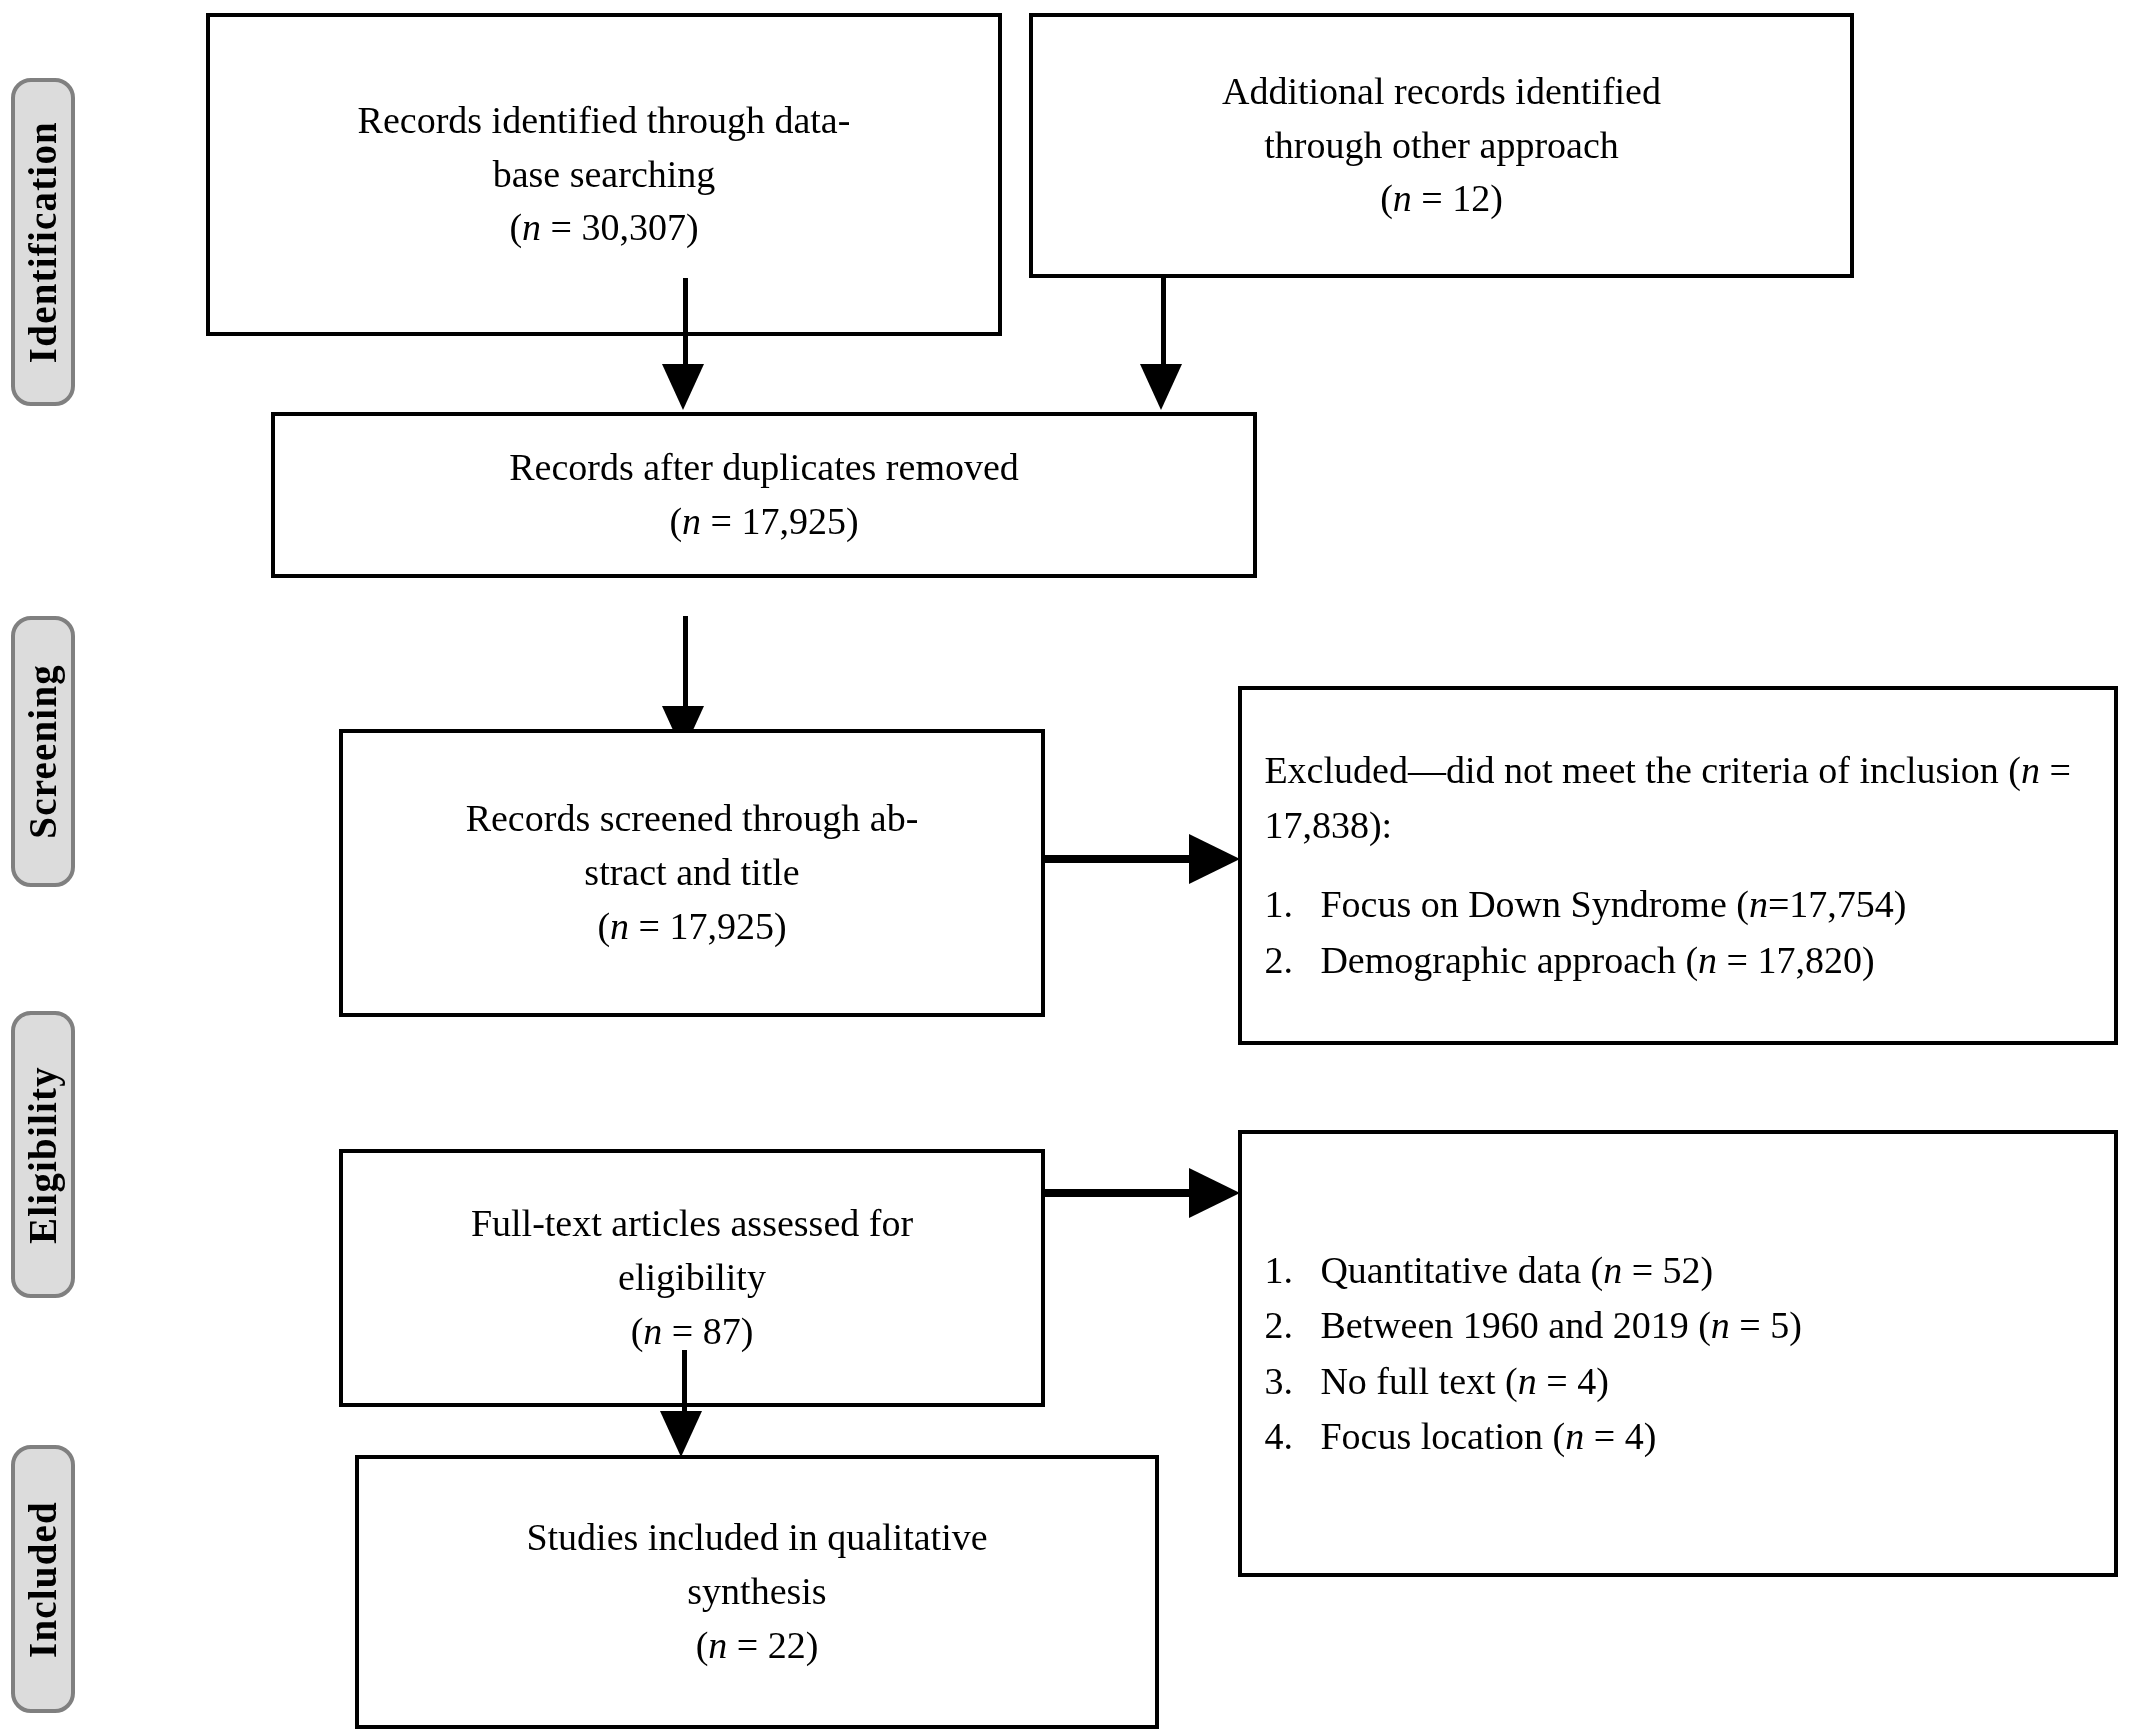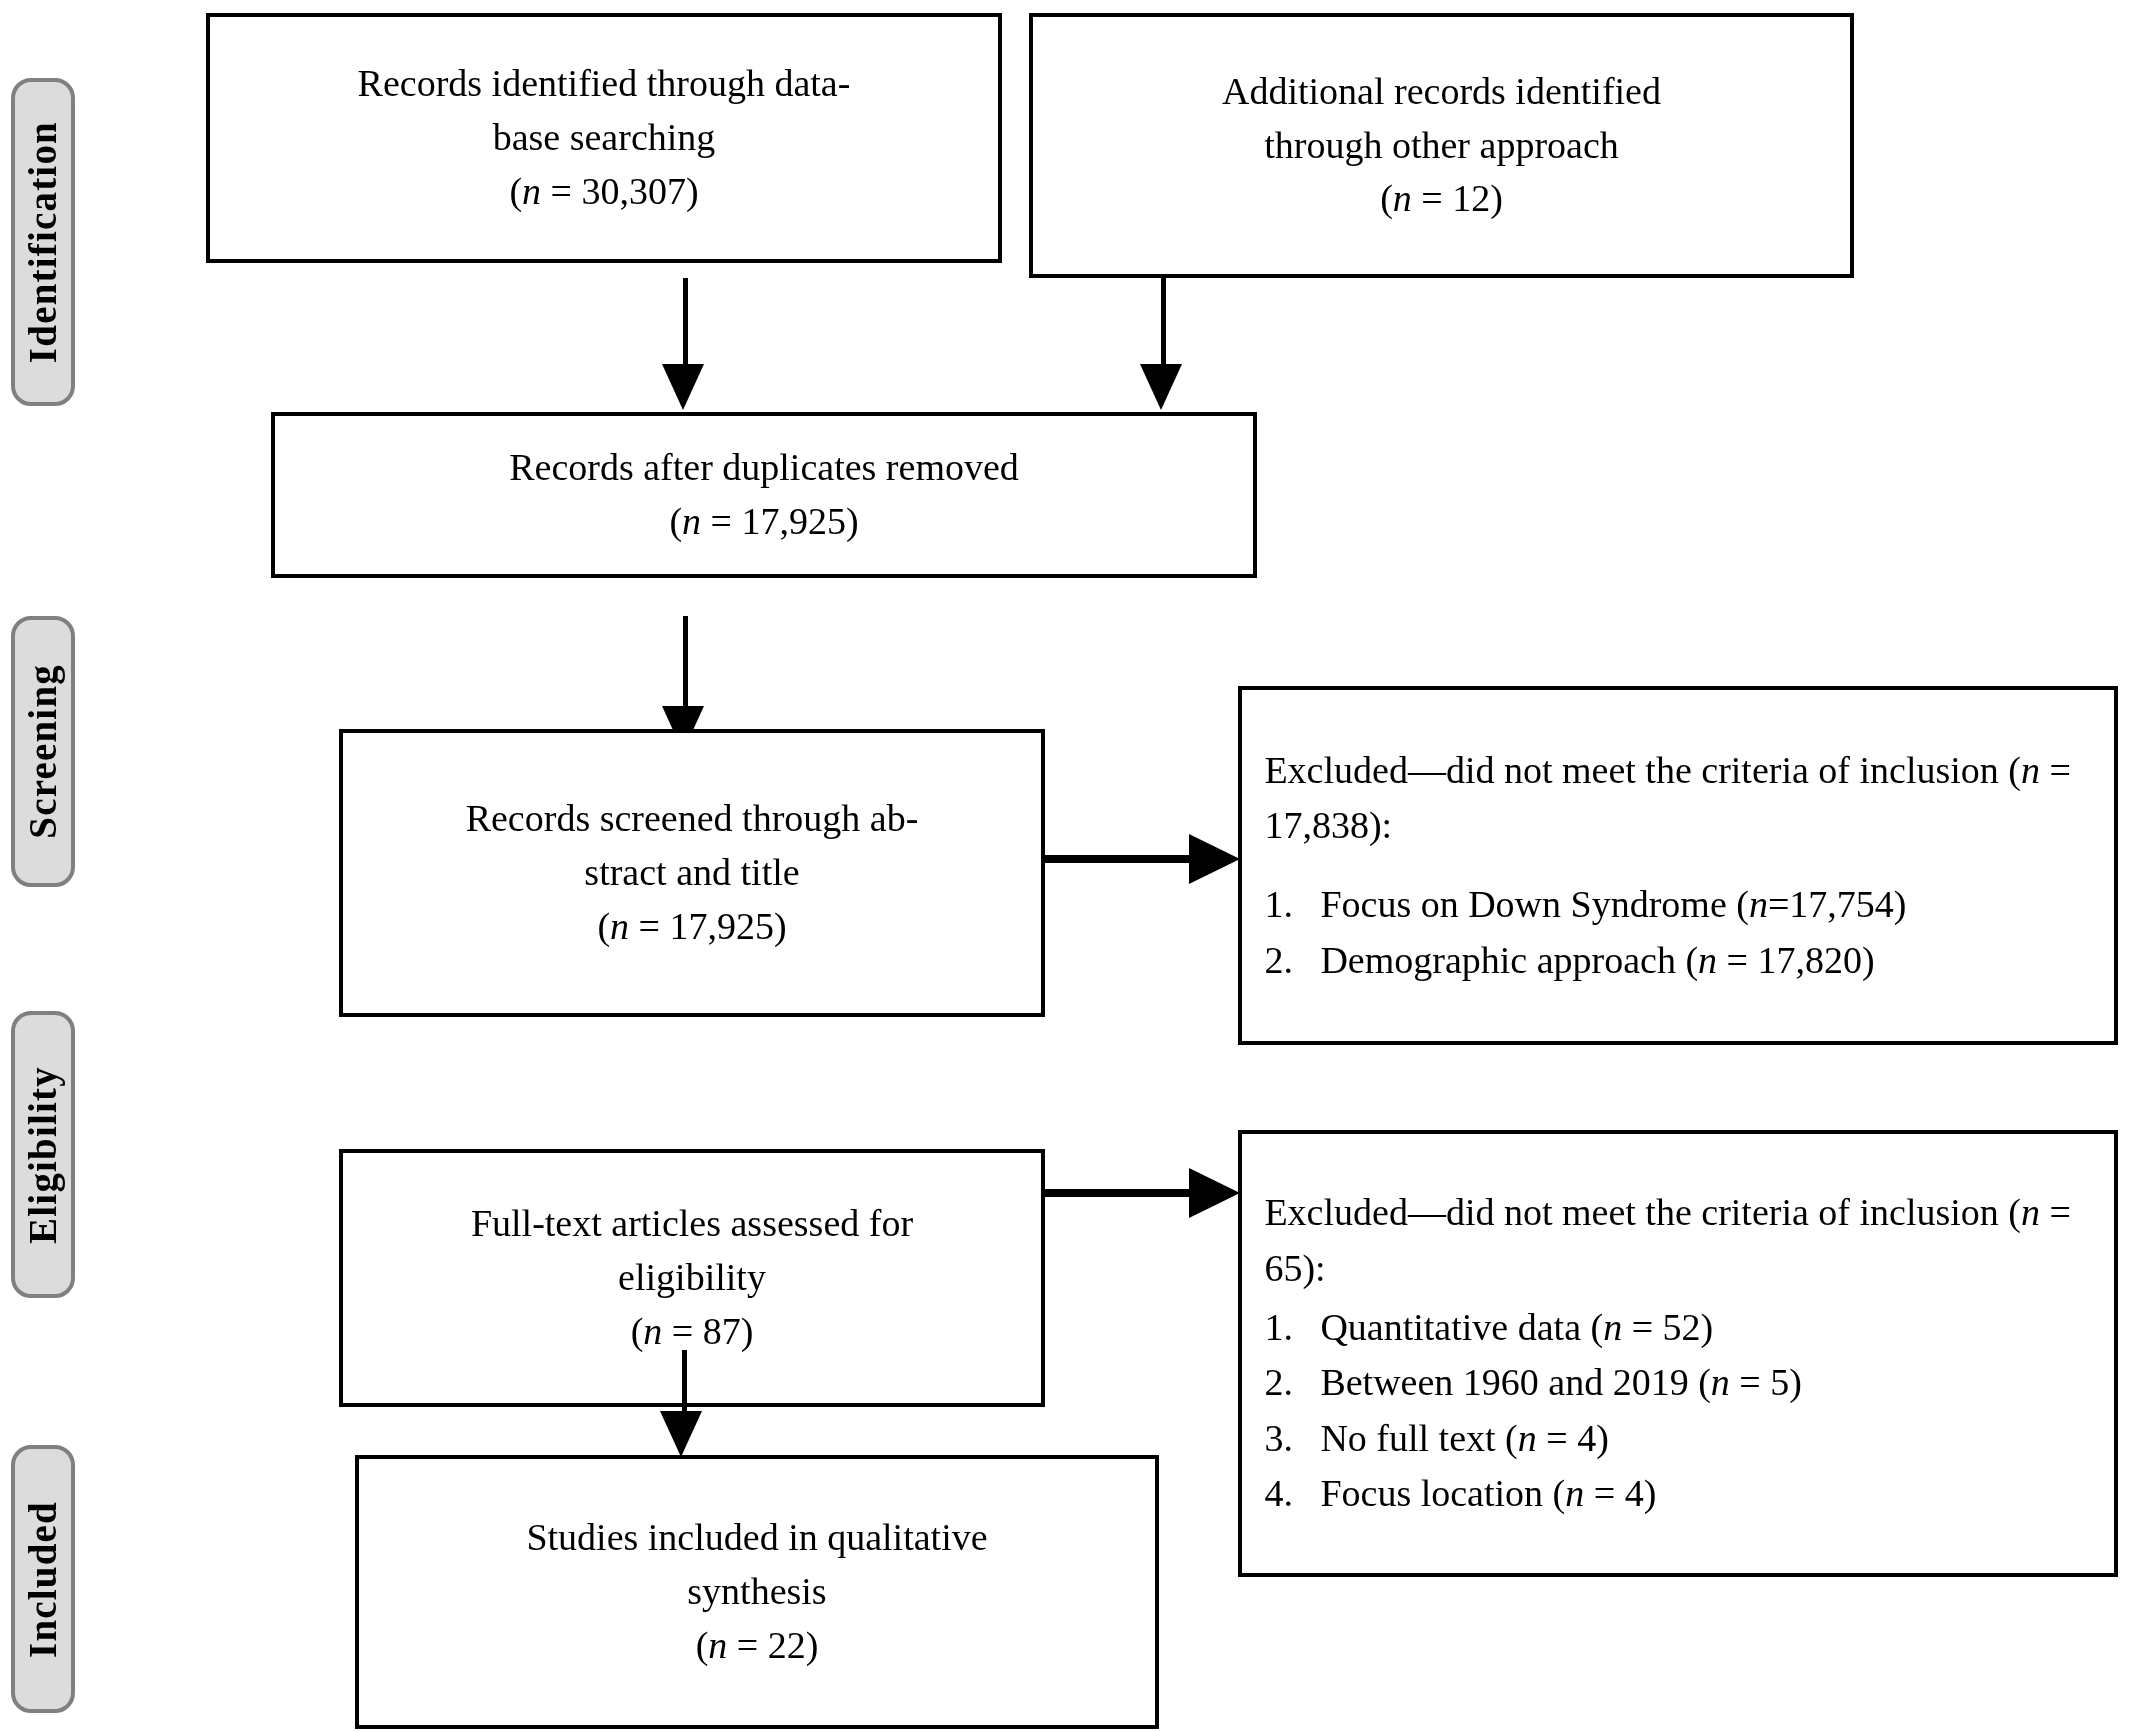--- a/index.html
+++ b/index.html
@@ -133,21 +133,21 @@
   </div>
 
   <div class="stage" style="left:10.6px; top:1011px; width:64px; height:287px;">
     <span class="stage-label">Eligibility</span>
   </div>
 
   <div class="stage" style="left:10.6px; top:1445px; width:64px; height:268px;">
     <span class="stage-label">Included</span>
   </div>
 
-  <div class="box" style="left:206px; top:13px; width:796px; height:250px;">
+  <div class="box" style="left:206px; top:13px; width:796px; height:323px;">
     <div class="box-line">Records identified through data-</div>
     <div class="box-line">base searching</div>
     <div class="box-line"><span>(</span><em class="nital">n</em><span> = 30,307)</span></div>
   </div>
 
   <div class="box" style="left:1029px; top:13px; width:825px; height:265px;">
     <div class="box-line">Additional records identified</div>
     <div class="box-line">through other approach</div>
     <div class="box-line"><span>(</span><em class="nital">n</em><span> = 12)</span></div>
   </div>
@@ -192,21 +192,20 @@
   <div class="box" style="left:339px; top:1149px; width:706px; height:258px;">
     <div class="box-line">Full-text articles assessed for</div>
     <div class="box-line">eligibility</div>
     <div class="box-line"><span>(</span><em class="nital">n</em><span> = 87)</span></div>
   </div>
 
   <div class="hline thick" style="left:1045px; top:1189px; width:146px;"></div>
   <div class="arrow-right thick" style="left:1189px; top:1168px;"></div>
 
   <div class="box excl" style="left:1238px; top:1130px; width:880px; height:447px;">
-    <div class="excl-head"><span>Excluded—did not meet the criteria of inclusion (</span><em class="nital">n</em><span> = 65):</span></div>
     <ul class="excl-list">
       <li>
         <span class="excl-num">1.</span>
         <span class="excl-txt"><span>Quantitative data (</span><em class="nital">n</em><span> = 52)</span></span>
       </li>
       <li>
         <span class="excl-num">2.</span>
         <span class="excl-txt"><span>Between 1960 and 2019 (</span><em class="nital">n</em><span> = 5)</span></span>
       </li>
       <li>

